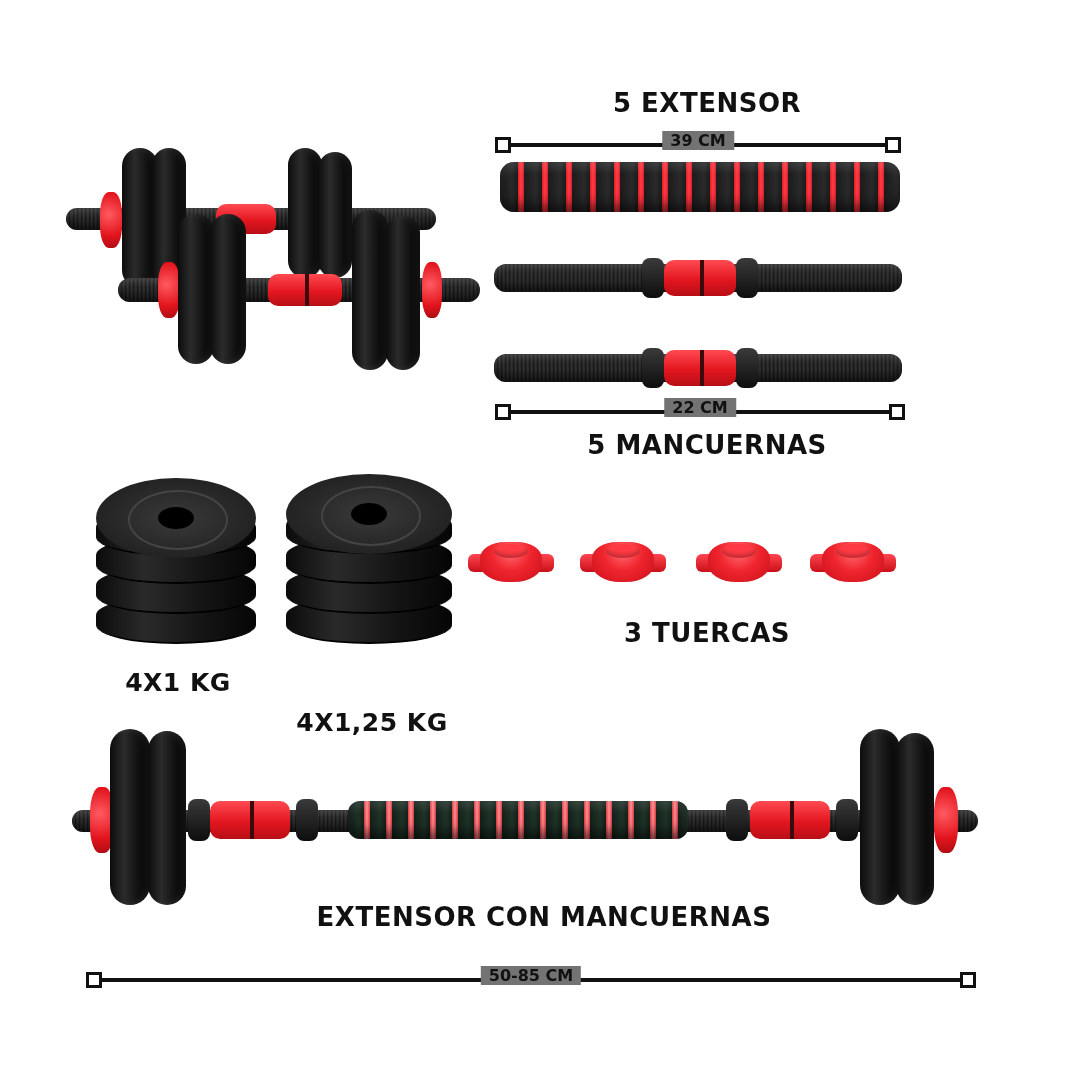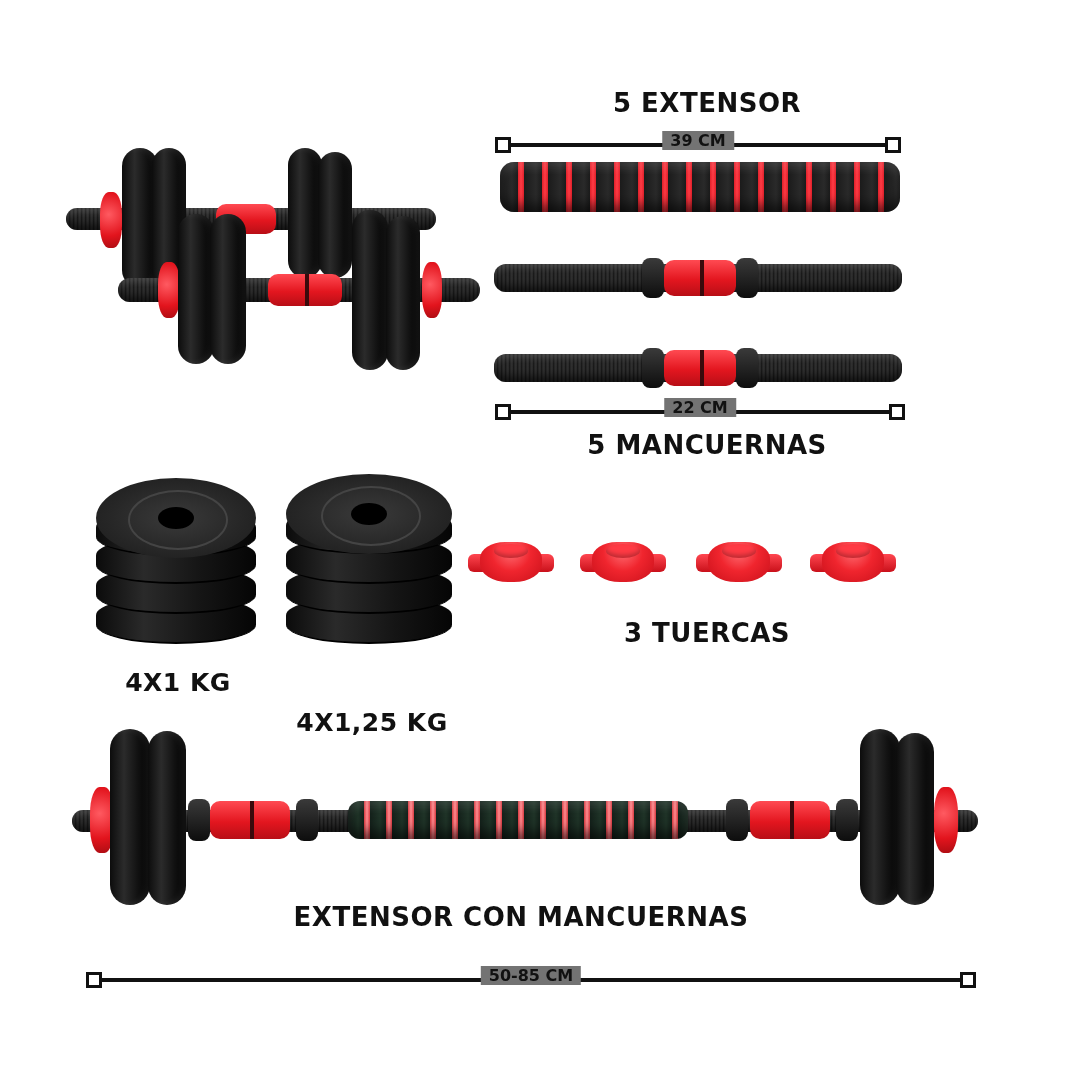--- a/index.html
+++ b/index.html
@@ -192,20 +192,20 @@
     <div class="collar" style="left:0;"></div>
     <div class="grip" style="left:24px;width:80px;">
         <div class="seam"></div>
       </div>
     <div class="collar" style="left:110px;"></div>
   </div>
   <div class="plate" style="left:800px;top:4px;width:40px;height:176px;"></div>
   <div class="plate" style="left:836px;top:8px;width:38px;height:172px;"></div>
   <div class="nut" style="left:874px;top:62px;width:24px;height:66px;"></div>
 </div>
-<div class="label" style="left:521px;top:902px;font-size:26px;">EXTENSOR CON MANCUERNAS</div>
+<div class="label" style="left:544px;top:902px;font-size:26px;">EXTENSOR CON MANCUERNAS</div>
 
 <div class="dim" style="left:86px;top:972px;width:890px;">
   <div class="line"></div>
   <div class="end l"></div>
   <div class="end r"></div>
   <div class="txt">50-85 CM</div>
 </div>
 
 </body></html>

